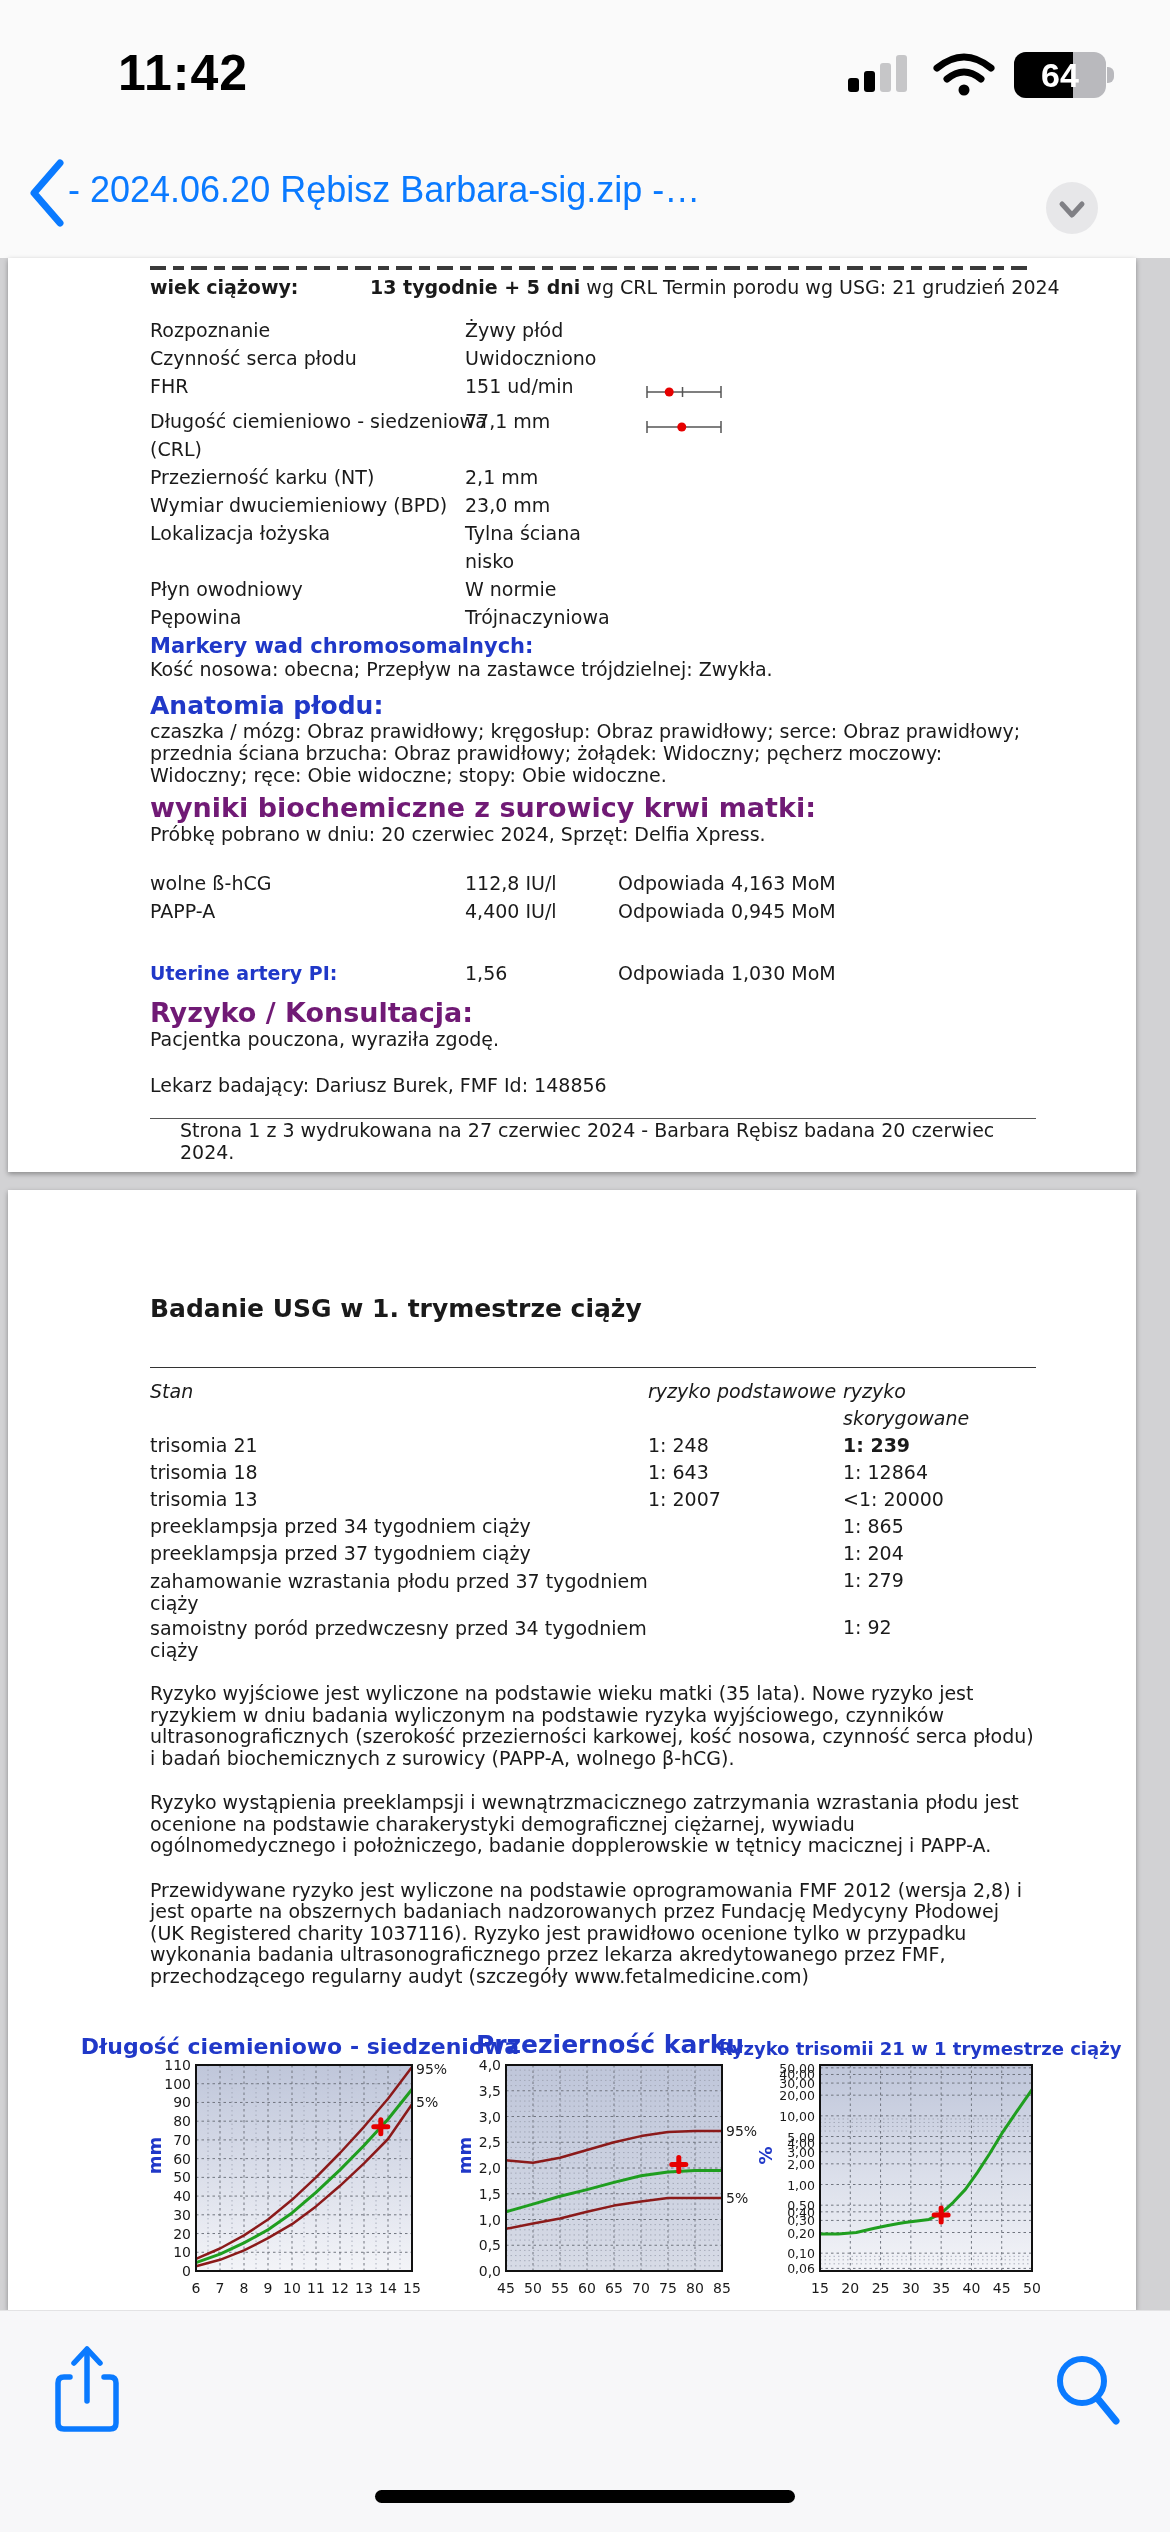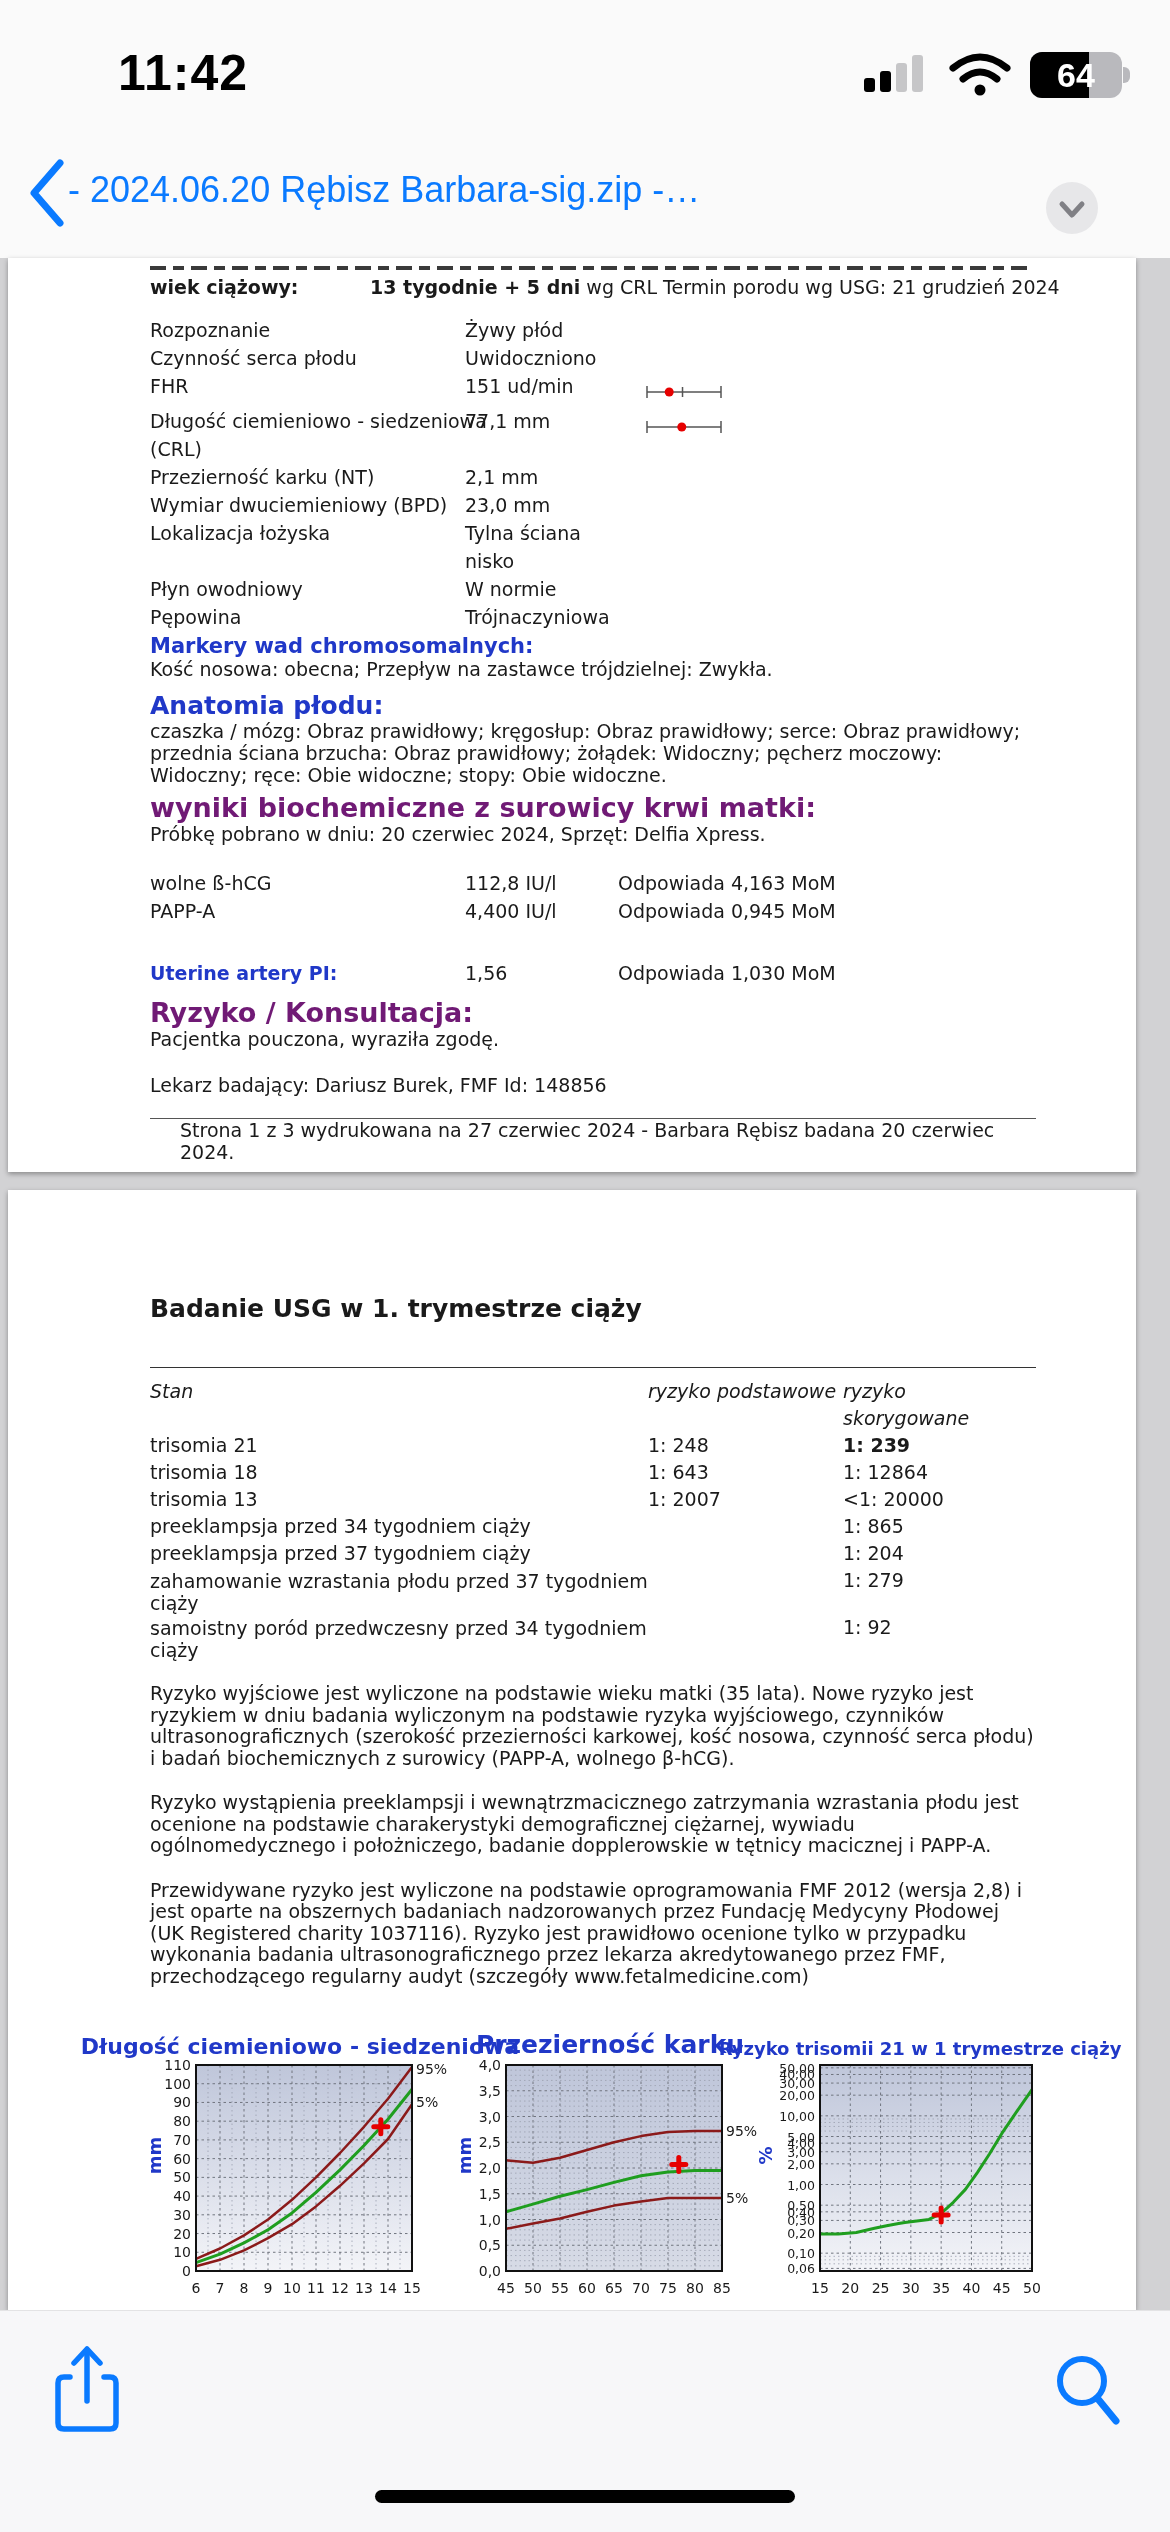--- a/index.html
+++ b/index.html
@@ -3,21 +3,21 @@
 <meta charset="utf-8">
 <style>
   html,body{margin:0;padding:0;background:#444;}
   .screen{position:relative;width:1170px;height:2532px;overflow:hidden;background:#d4d4d6;
     font-family:"DejaVu Sans",sans-serif;color:#1a1a1a;}
   
   .chrome-top{position:absolute;top:0;left:0;width:1170px;height:258px;background:#fafafa;}
   .statusbar{position:absolute;top:0;left:0;right:0;height:130px;}
   .time{position:absolute;left:118px;top:44px;font-family:"Liberation Sans",sans-serif;
     font-size:50px;font-weight:700;color:#000;letter-spacing:1px;}
-  .sb-icons{position:absolute;right:40px;top:52px;display:flex;align-items:center;gap:19px;}
+  .sb-icons{position:absolute;right:56px;top:52px;display:flex;align-items:center;gap:19px;}
   .battery{position:relative;width:100px;height:46px;}
   .battery .shell{position:absolute;left:0;top:0;width:92px;height:46px;border-radius:12px;background:#b9b9bd;overflow:hidden;}
   .battery .fill{position:absolute;left:0;top:0;width:64%;height:100%;background:#000;}
   .battery .pct{position:absolute;left:0;top:0;width:92px;height:46px;display:flex;align-items:center;justify-content:center;
     color:#fff;font-family:"Liberation Sans",sans-serif;font-weight:700;font-size:34px;}
   .battery .nub{position:absolute;right:0;top:15px;width:7px;height:16px;border-radius:0 6px 6px 0;background:#b9b9bd;}
   .navbar{position:absolute;top:130px;left:0;right:0;height:128px;}
   .back-btn{position:absolute;left:16px;top:24px;width:60px;height:80px;background:none;border:none;padding:0;cursor:pointer;}
   .nav-title{position:absolute;left:68px;top:20px;width:940px;height:80px;line-height:80px;
     font-family:"Liberation Sans",sans-serif;font-size:36px;color:#0a7aff;white-space:nowrap;overflow:hidden;}

